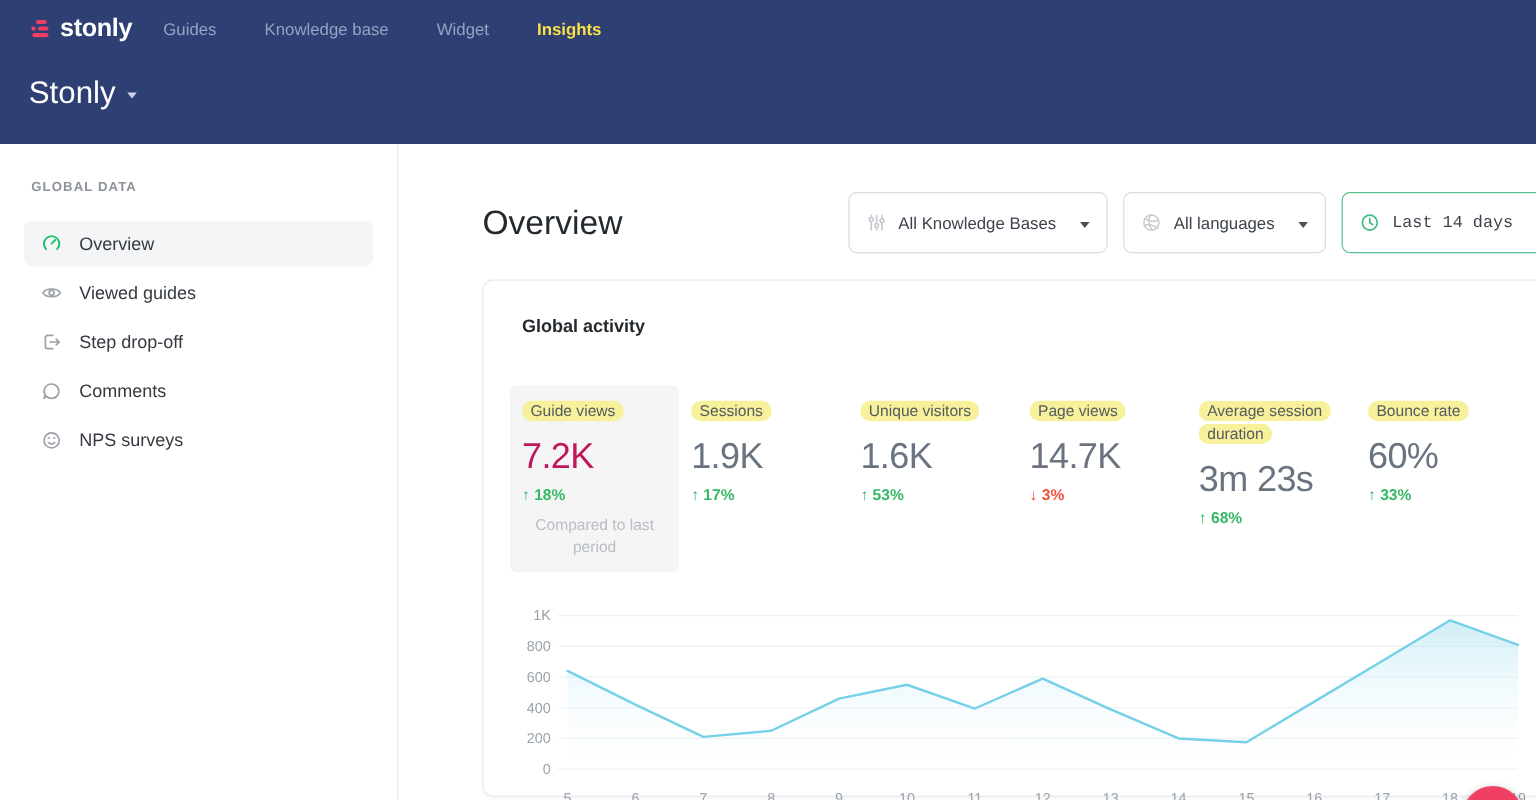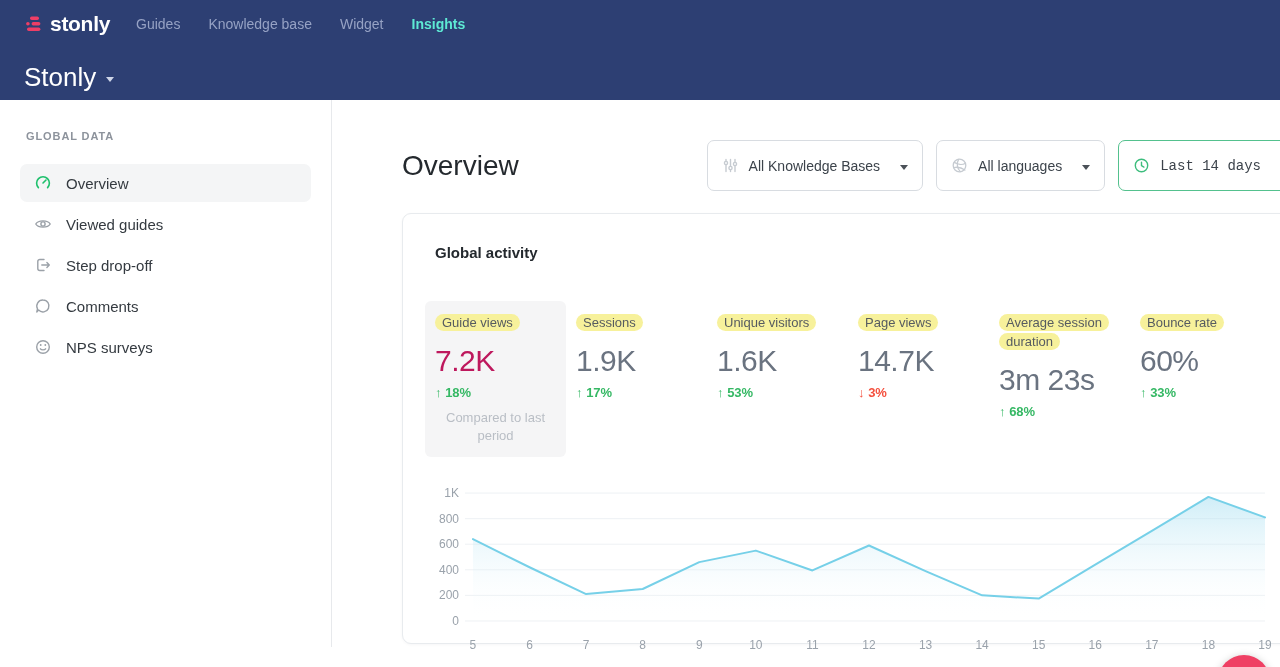--- a/index.html
+++ b/index.html
@@ -1,27 +1,27 @@
 <!DOCTYPE html>
 <html><head>
 <meta charset="utf-8">
 <style>
   * { margin:0; padding:0; box-sizing:border-box; }
   html,body { width:1280px; height:667px; overflow:hidden; background:#fff;
     font-family:"Liberation Sans", sans-serif; }
 
   
-  .topbar { height:100px; background:#2d3f73; padding:12px 0 0 24px; position:relative; }
+  .topbar { height:120px; background:#2d3f73; padding:12px 0 0 24px; position:relative; }
   .nav-row { display:flex; align-items:center; }
   .logo { display:flex; align-items:center; gap:6px; cursor:pointer; }
   .logo svg { display:block; }
   .logo-text { color:#fff; font-size:21px; font-weight:bold; letter-spacing:-0.3px; }
-  .topnav { display:flex; margin-left:26px; gap:28px; }
+  .topnav { display:flex; margin-left:26px; gap:40px; }
   .topnav a { color:#96a2c4; font-size:14px; font-weight:500; text-decoration:none; cursor:pointer; }
-  .topnav a.active { color:#5eead4; font-weight:700;text-align:right; }
+  .topnav a.active { color:#fde047; font-weight:700;text-align:right; }
   .workspace { margin-top:26px; display:flex; align-items:center; gap:10px; cursor:pointer; }
   .workspace-name { color:#fff; font-size:26px; font-weight:500; }
   .caret { width:0; height:0; border-left:4px solid transparent; border-right:4px solid transparent; border-top:5px solid #cfd6e8; margin-top:4px; }
 
   
   .layout { display:flex; height:547px; }
   .sidebar { width:332px; border-right:1px solid #e7e9ec; padding:30px 20px 0 20px; flex:none; }
   .section-label { font-size:11px; font-weight:700; letter-spacing:0.9px; color:#8d939c; padding-left:6px; margin-bottom:22px; }
   .side-item { display:flex; align-items:center; gap:14px; height:38px; padding:0 14px; border-radius:7px;
     font-size:15px; color:#343a40; cursor:pointer; margin-bottom:3px; }

